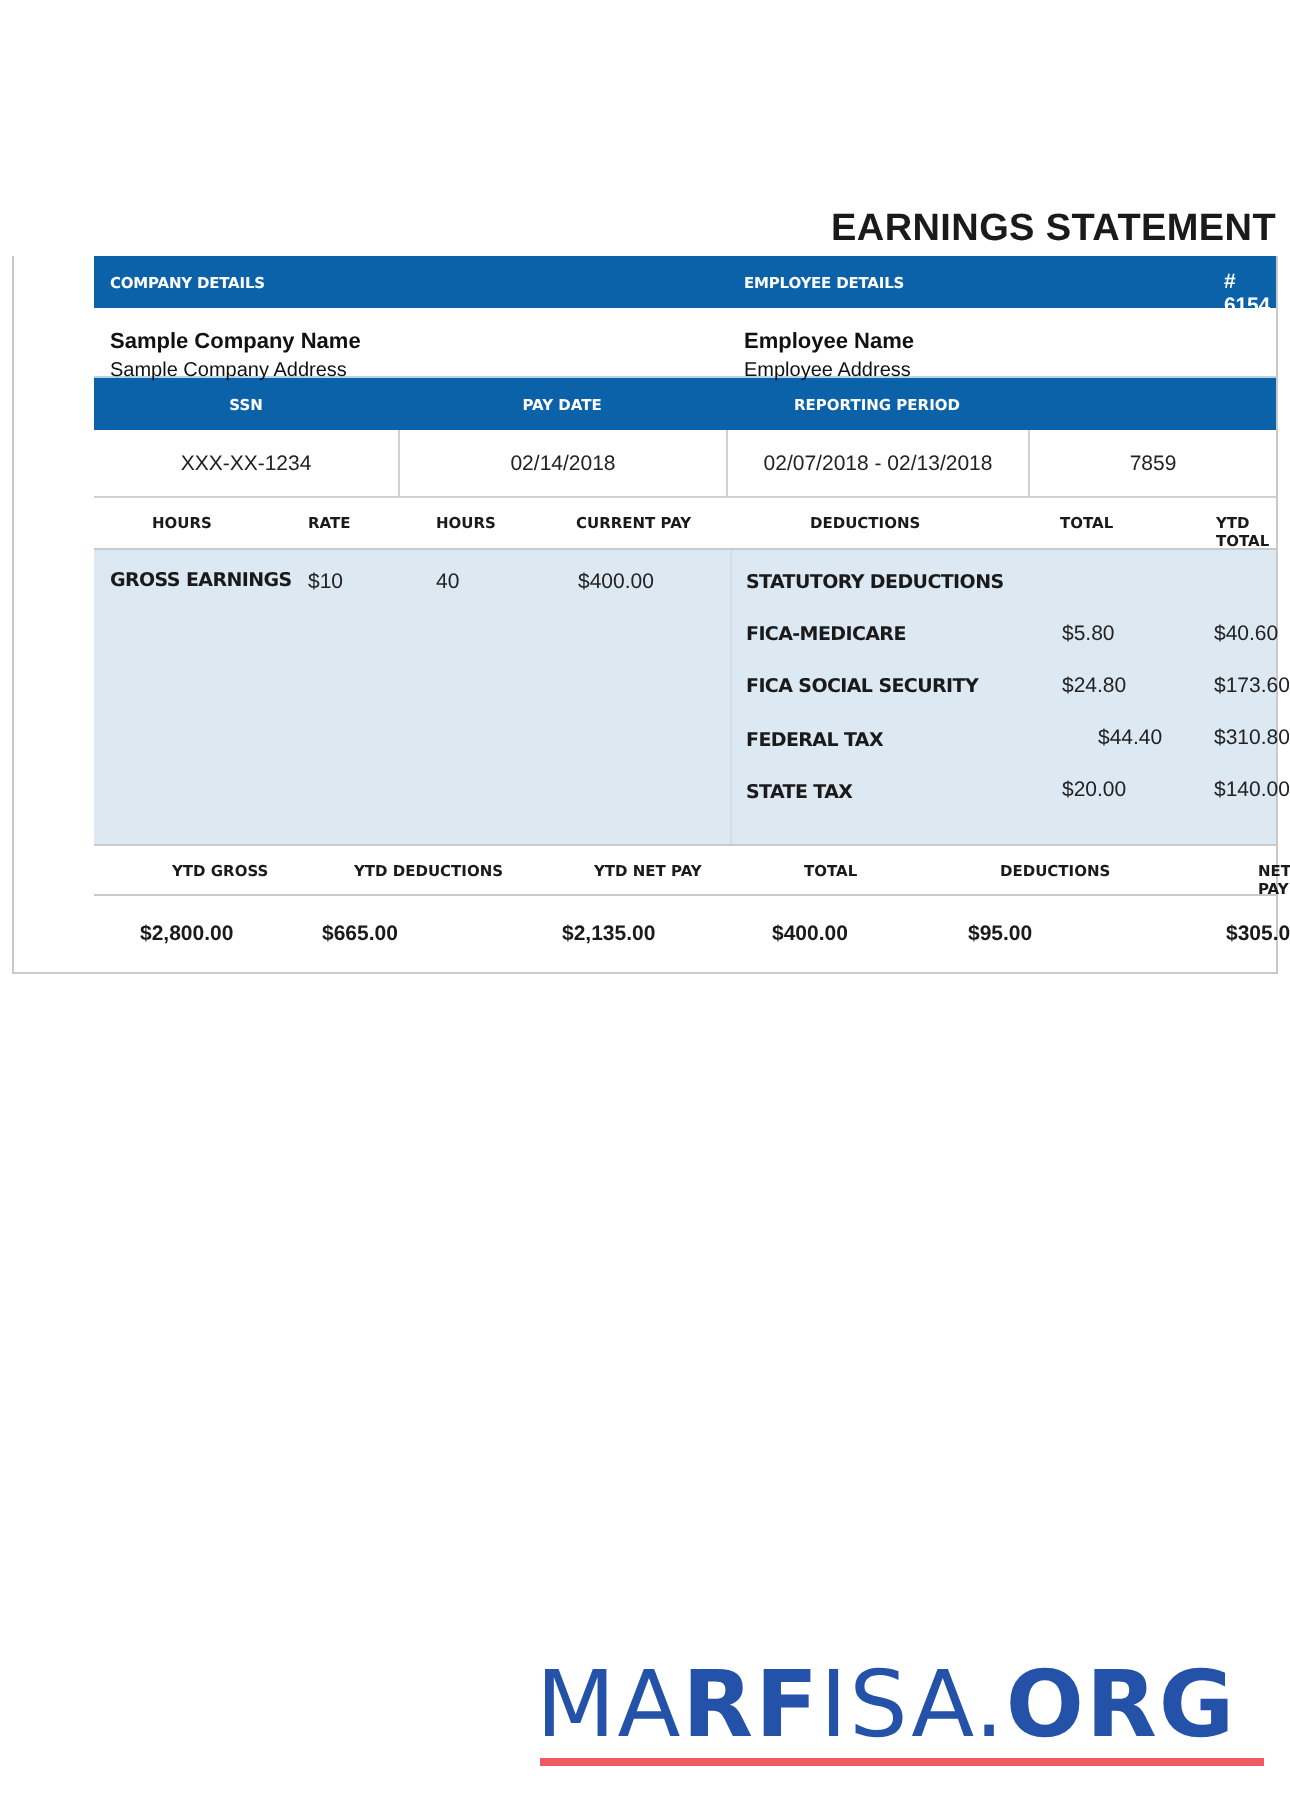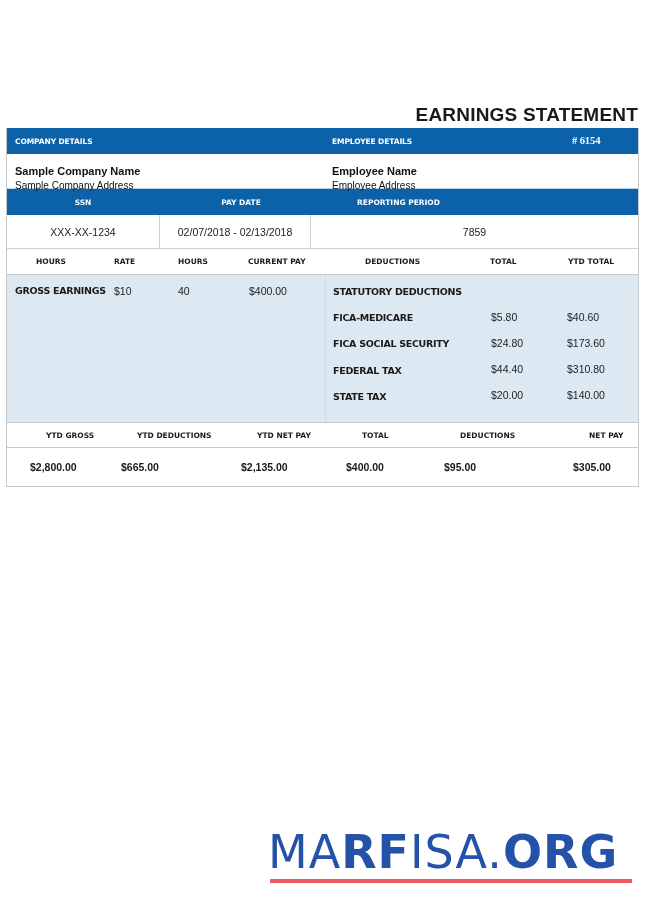--- a/index.html
+++ b/index.html
@@ -9,29 +9,30 @@
   .title {
     position: absolute; right: 7px; top: 104px;
     font-family: "Liberation Sans", sans-serif; font-weight: bold;
     font-size: 19px; letter-spacing: 0.2px; color: #1a1a1a;
   }
 
   .sheet {
     position: absolute; left: 6px; top: 128px; width: 633px;
     border-left: 1px solid #c9c9c9; border-right: 1px solid #c9c9c9;
     border-bottom: 1px solid #c9c9c9;
+    padding-left: 40px;
   }
 
   .hdr {
     background: #0b62a8; color: #fff; height: 26px; position: relative;
     font-family: "DejaVu Sans", sans-serif; font-weight: bold; font-size: 7.5px;
     letter-spacing: -0.1px;
   }
   .hdr span { position: absolute; top: 9px; }
-  .hdr .num { font-family: Liberation Serif, serif; font-size: 10.5px; top: 7px; }
+  .hdr .num { font-family: Liberation Sans, sans-serif; font-size: 10.5px; top: 7px; }
 
   .details { height: 61px; position: relative; border-bottom: 1px solid #b8d3e6; }
   .details .name { position: absolute; top: 37px; font-weight: bold; font-size: 11px; }
   .details .addr { position: absolute; top: 52px; font-size: 10px; }
 
   .info-hdr { background: #0b62a8; height: 26px; display: flex; color: #fff;
     font-family: "DejaVu Sans", sans-serif; font-weight: bold; font-size: 7.5px; }
   .info-hdr div, .info-row div { display: flex; align-items: center; justify-content: center; text-align: right; }
   .info-row { height: 34px; display: flex; border-bottom: 1px solid #d0d0d0; font-size: 10.5px; color: #222; }
   .info-row div + div { border-left: 1px solid #d0d0d0; }
@@ -78,20 +79,21 @@
     <div class="addr" style="left:325px">Employee Address</div>
   </div>
 
   <div class="info-hdr">
     <div class="c1">SSN</div>
     <div class="c2">PAY DATE</div>
     <div class="c3">REPORTING PERIOD</div>
   </div>
   <div class="info-row">
     <div class="c1">XXX-XX-1234</div>
+    <div class="c2">02/14/2018</div>
     <div class="c3">02/07/2018 - 02/13/2018</div>
     <div class="c4">7859</div>
   </div>
 
   <div class="col-hdr">
     <span style="left:29px">HOURS</span>
     <span style="left:107px">RATE</span>
     <span style="left:171px">HOURS</span>
     <span style="left:241px">CURRENT PAY</span>
     <span style="left:358px">DEDUCTIONS</span>
@@ -110,21 +112,21 @@
 
     <div class="b" style="left:326px;top:37px">FICA-MEDICARE</div>
     <div class="t" style="left:484px;top:36px">$5.80</div>
     <div class="t" style="left:560px;top:36px">$40.60</div>
 
     <div class="b" style="left:326px;top:63px">FICA SOCIAL SECURITY</div>
     <div class="t" style="left:484px;top:62px">$24.80</div>
     <div class="t" style="left:560px;top:62px">$173.60</div>
 
     <div class="b" style="left:326px;top:90px">FEDERAL TAX</div>
-    <div class="t" style="left:484px;top:88px">$44.40</div>
+    <div class="t" style="left:502px;top:88px">$44.40</div>
     <div class="t" style="left:560px;top:88px">$310.80</div>
 
     <div class="b" style="left:326px;top:116px">STATE TAX</div>
     <div class="t" style="left:484px;top:114px">$20.00</div>
     <div class="t" style="left:560px;top:114px">$140.00</div>
   </div>
 
   <div class="sum-hdr">
     <span style="left:23px">YTD GROSS</span>
     <span style="left:114px">YTD DEDUCTIONS</span>

